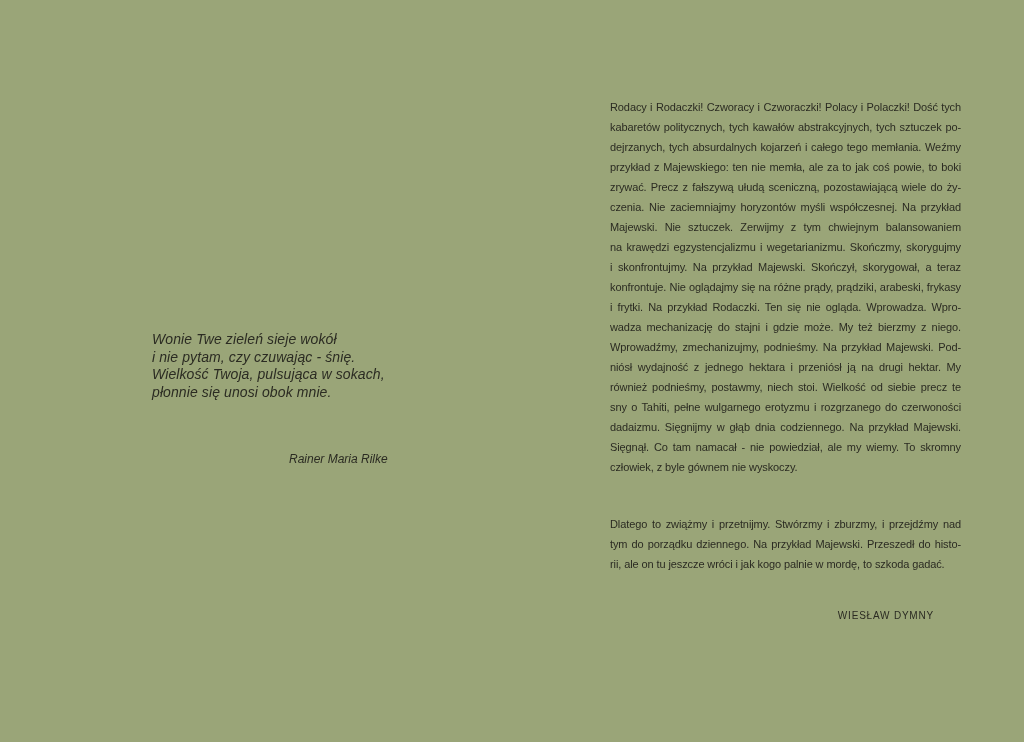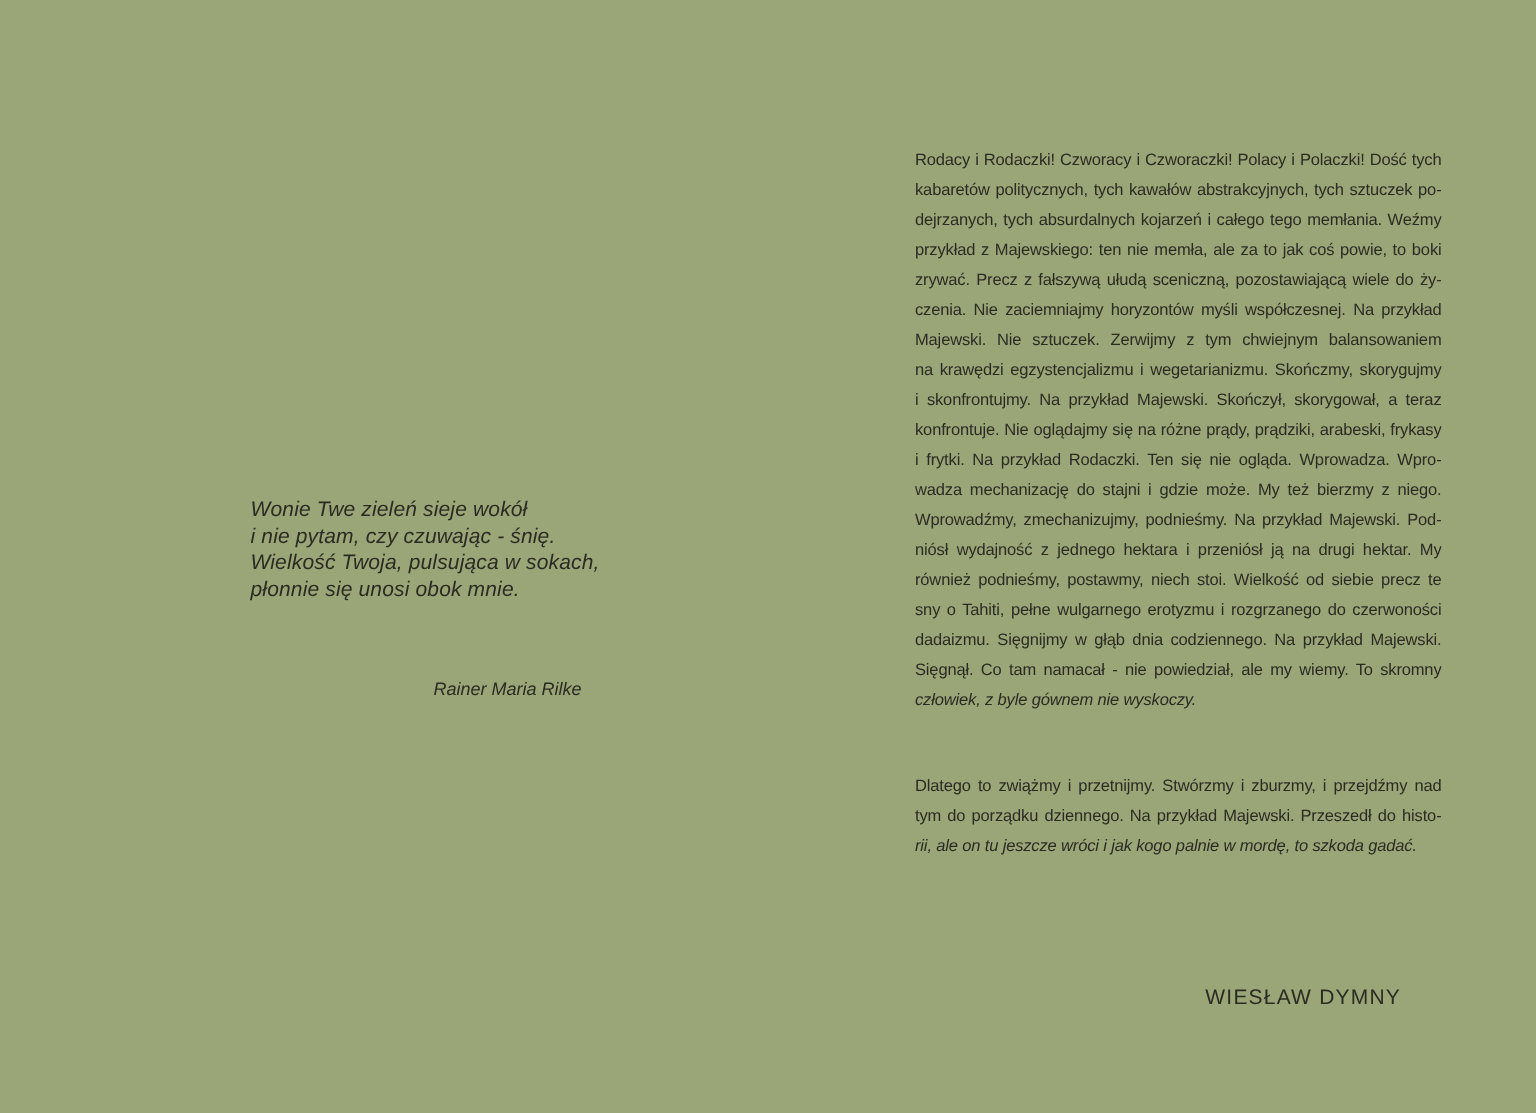--- a/index.html
+++ b/index.html
@@ -17,21 +17,21 @@
   }
   .page {
     position: absolute;
     inset: 0;
     background: #9aa578;
   }
 
   
   .poem {
     position: absolute;
-    left: 167px;
+    left: 152px;
     top: 331px;
     width: 300px;
     font-style: italic;
     font-size: 14px;
     line-height: 17.5px;
     letter-spacing: 0.1px;
   }
   .poem-line {
     height: 17.5px;
     white-space: nowrap;
@@ -59,27 +59,26 @@
   .para2 { margin-top: 37px; }
   .line {
     height: 20px;
     overflow: hidden;
     text-align: justify;
     text-align-last: justify;
     margin-left: 33px;
   }
   .line.last {
     text-align-last: left;
-    font-style: italic;
   }
   .signature {
-    margin-top: 80px;
+    margin-top: 32px;
     text-align: right;
     padding-right: 27px;
-    font-size: 14px;
+    font-size: 10px;
     letter-spacing: 0.8px;
     white-space: nowrap;
   }
 </style>
 </head>
 <body>
 
 <div class="page">
 
   <div class="poem">

